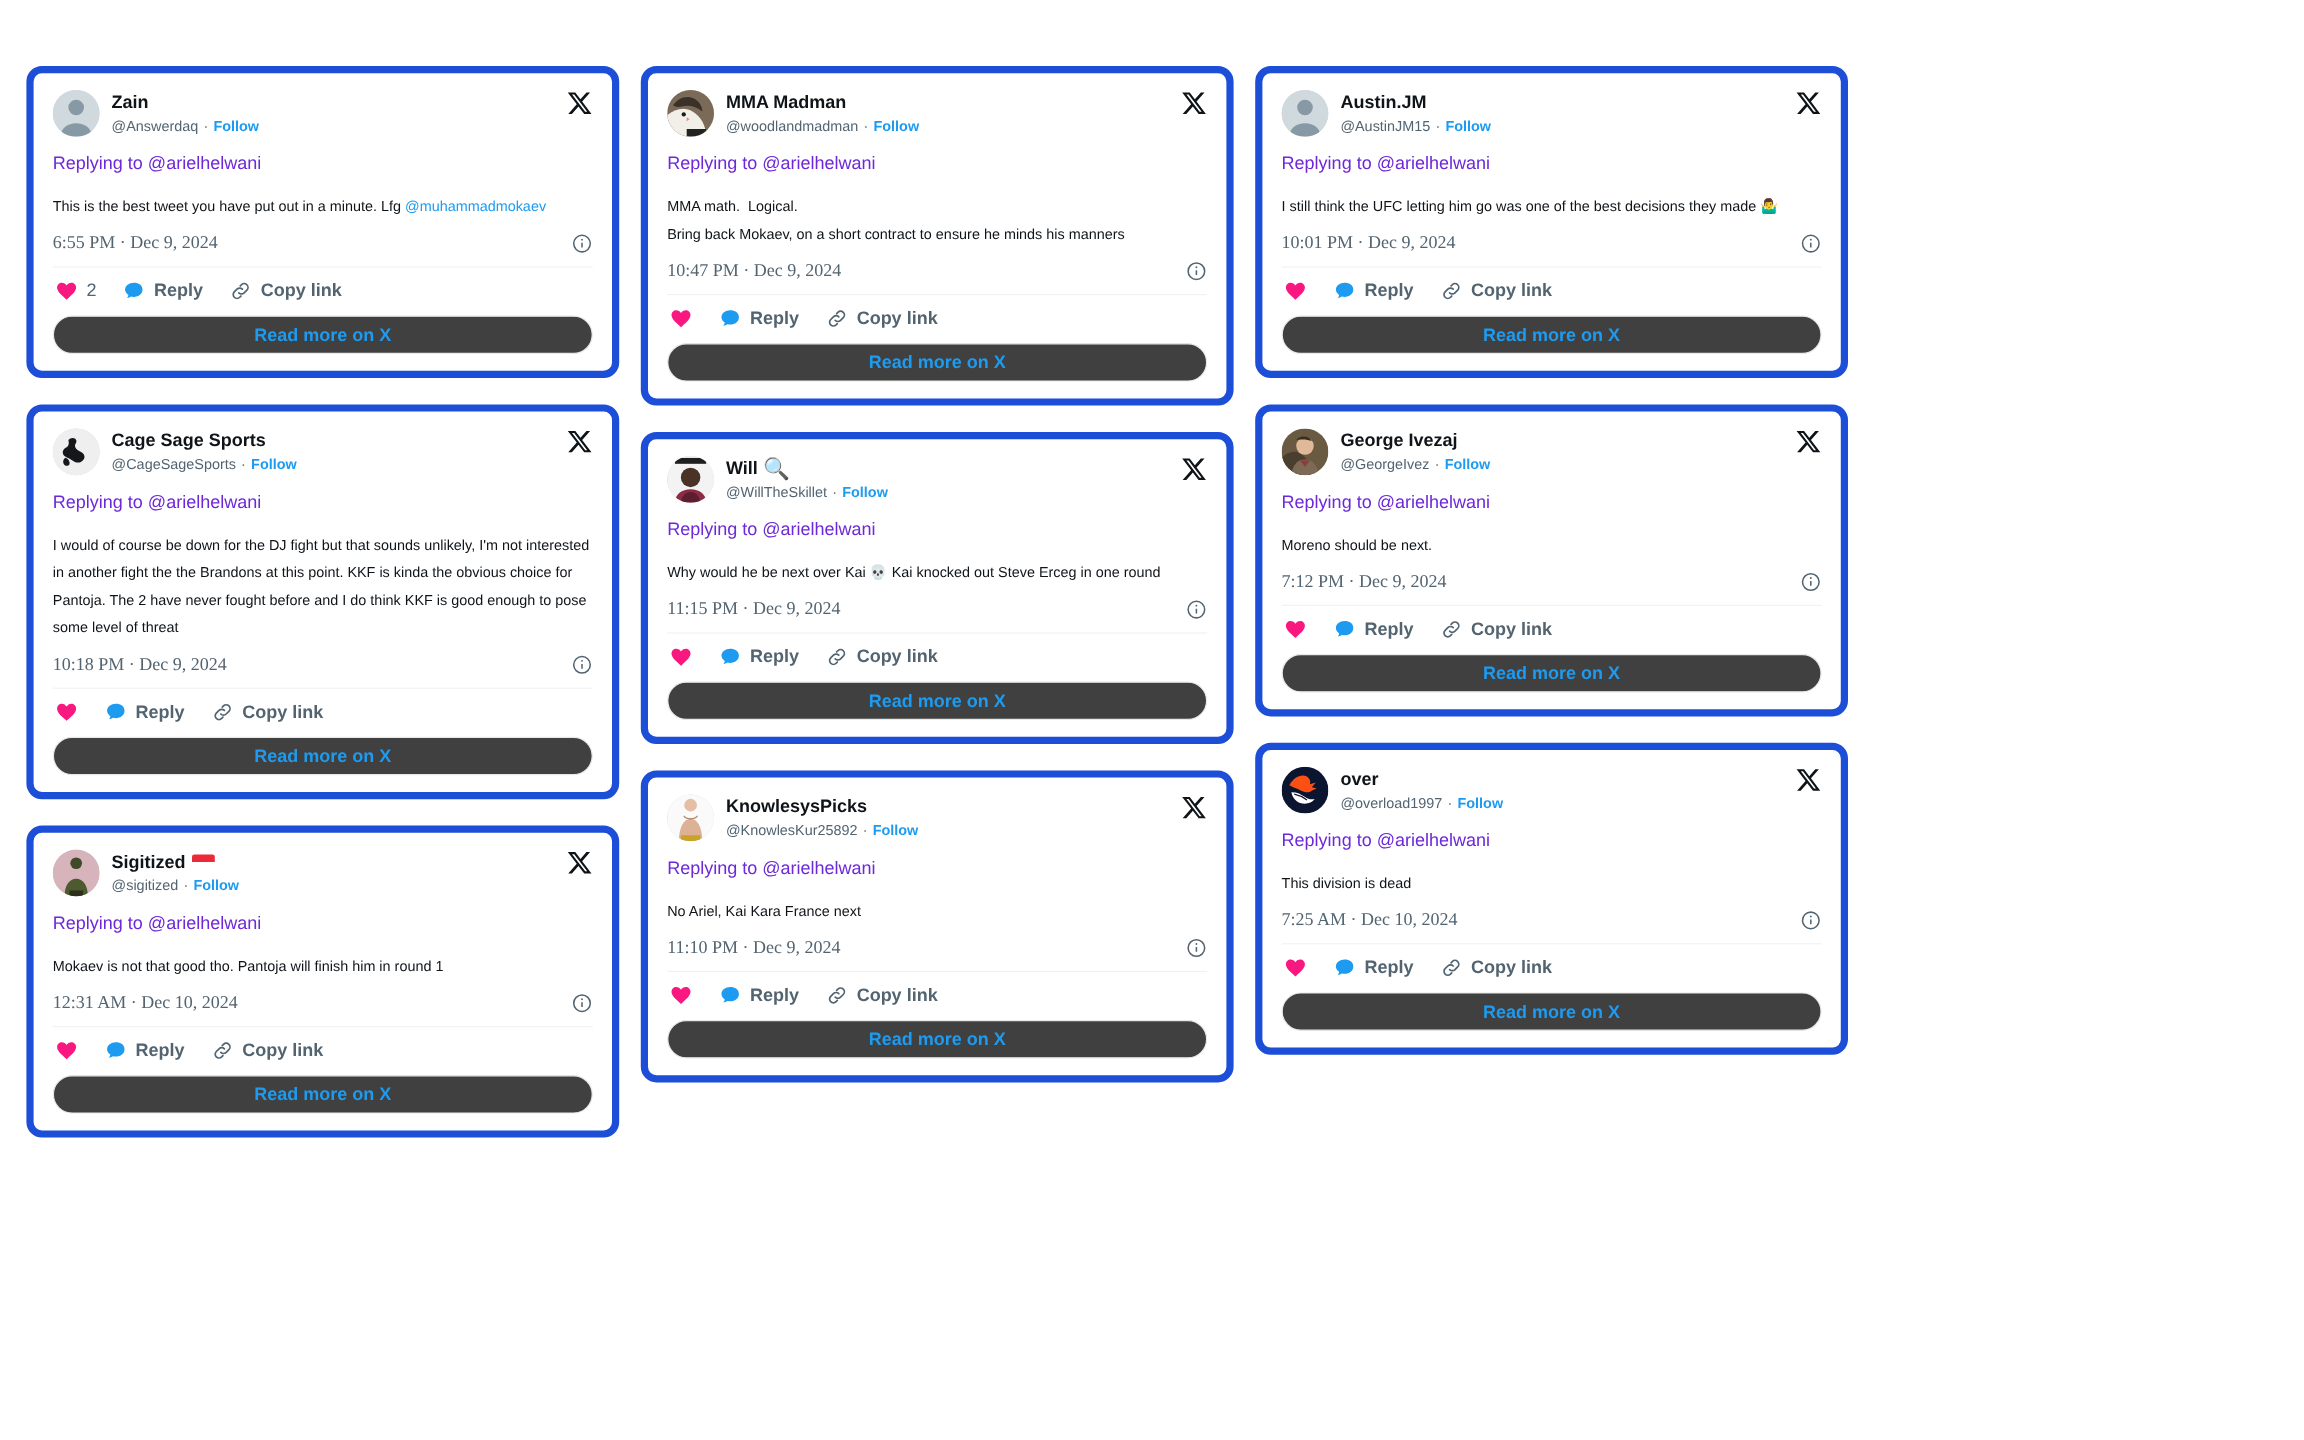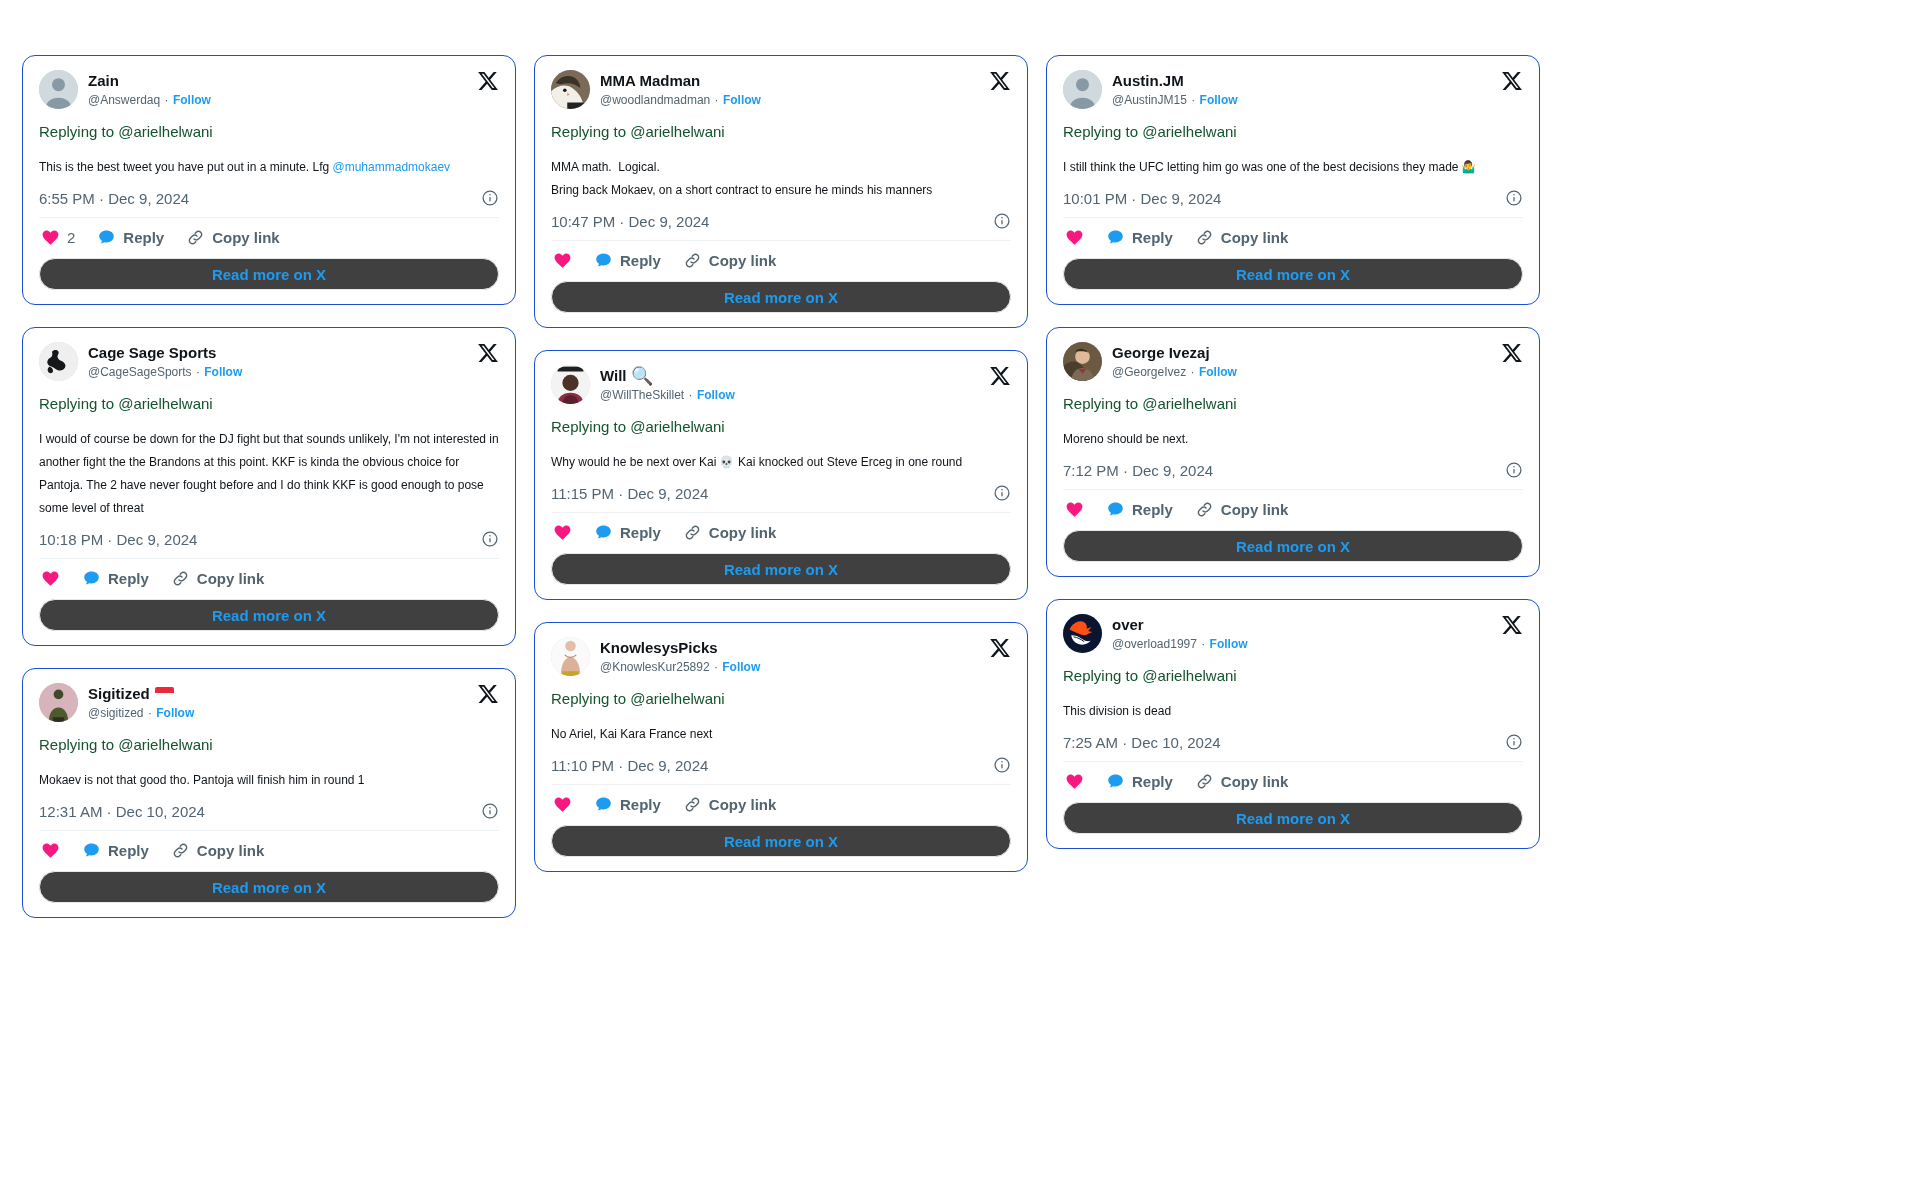--- a/index.html
+++ b/index.html
@@ -21,21 +21,21 @@
     gap: 18px;
     padding: 55px 0 0 22px;
     align-items: flex-start;
   }
   .col { width: 494px; display: flex; flex-direction: column; gap: 22px; }
   .col.mid { margin-top: 0; }
 
   
   .tweet {
     background: #ffffff;
-    border: 1px solid #1d4ed8;
+    border: 6px solid #1d4ed8;
     border-radius: 13px;
     padding: 14px 16px 14px 16px;
     position: relative;
   }
   .tw-head {
     display: flex;
     align-items: flex-start;
     gap: 10px;
     padding-right: 42px;
   }
@@ -72,37 +72,38 @@
     position: absolute;
     top: 14px; right: 16px;
     width: 22px; height: 22px;
     color: #0f1419;
   }
   .xlogo svg { display:block; width:100%; height:100%; fill: currentColor; }
 
   .replying {
     margin-top: 12px;
     font-size: 15px;
-    color: #14532d;
+    color: #6d28d9;
     line-height: 20px;
   }
   .body {
     margin-top: 14px;
     font-size: 12px;
     line-height: 23px;
     color: #0f1419;
     white-space: pre-wrap;
     word-wrap: break-word;
   }
   .body .mention { color: #1d9bf0; }
   .meta-row {
     margin-top: 10px;
     display: flex;
     align-items: center;
     justify-content: space-between;
+    font-family: Liberation Serif, serif;
   }
   .timestamp { font-size: 15px; color: #536471; }
   .infoicon { width: 18px; height: 18px; color: #536471; flex: 0 0 18px; }
   .infoicon svg { display:block; width:100%; height:100%; }
 
   .divider { height: 1px; background: #eff3f4; margin: 10px 0 0 0; }
 
   .actions {
     display: flex;
     align-items: center;

